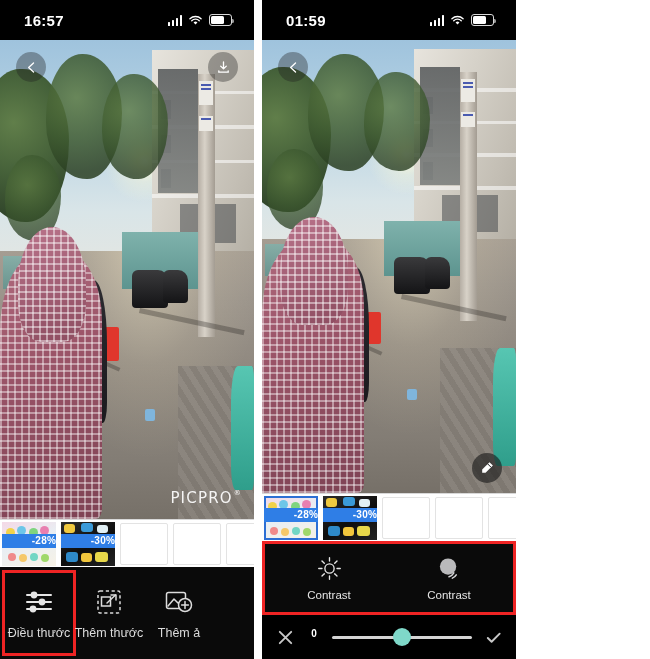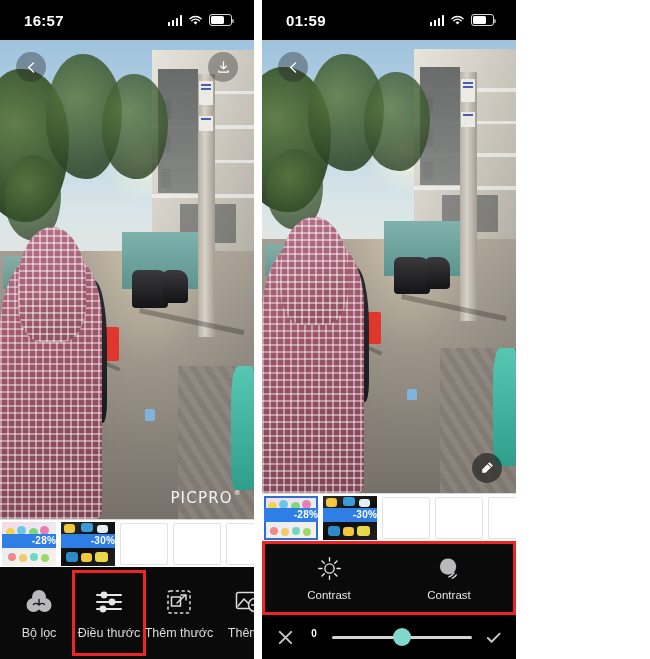--- a/index.html
+++ b/index.html
@@ -429,31 +429,20 @@
       <div class="ad-empty"></div>
       <div class="ad-empty"></div>
       <div class="logo-area">
         <span class="logo-dot"></span>
         <span class="logo-text">LOGO</span>
       </div>
     </div>
 
     <div class="toolbar">
 
-      <div class="tool">
-        <span class="ticon">
-          <svg width="28" height="26" viewBox="0 0 28 26">
-            <circle cx="14" cy="8" r="7" fill="#b9b9bb"></circle>
-            <circle cx="8.5" cy="16" r="7" fill="#b9b9bb"></circle>
-            <circle cx="19.5" cy="16" r="7" fill="#b9b9bb"></circle>
-            <path d="M14 16c-2 -2 -4 -2.2 -5.5 -0.5M14 16c2 -2 4 -2.2 5.5 -0.5M14 16v-5.5" stroke="#1b1b1b" stroke-width="1.4" fill="none" stroke-linecap="round"></path>
-          </svg>
-        </span>
-        <span class="tlabel">Bộ lọc</span>
-      </div>
 
       <div class="tool boxed">
         <span class="ticon">
           <svg width="28" height="24" viewBox="0 0 28 24">
             <line x1="2" y1="5" x2="26" y2="5" stroke="#e6e6e6" stroke-width="2" stroke-linecap="round"></line>
             <line x1="2" y1="12" x2="26" y2="12" stroke="#e6e6e6" stroke-width="2" stroke-linecap="round"></line>
             <line x1="2" y1="19" x2="26" y2="19" stroke="#e6e6e6" stroke-width="2" stroke-linecap="round"></line>
             <circle cx="9" cy="5" r="3.4" fill="#e6e6e6"></circle>
             <circle cx="17" cy="12" r="3.4" fill="#e6e6e6"></circle>
             <circle cx="8" cy="19" r="3.4" fill="#e6e6e6"></circle>

